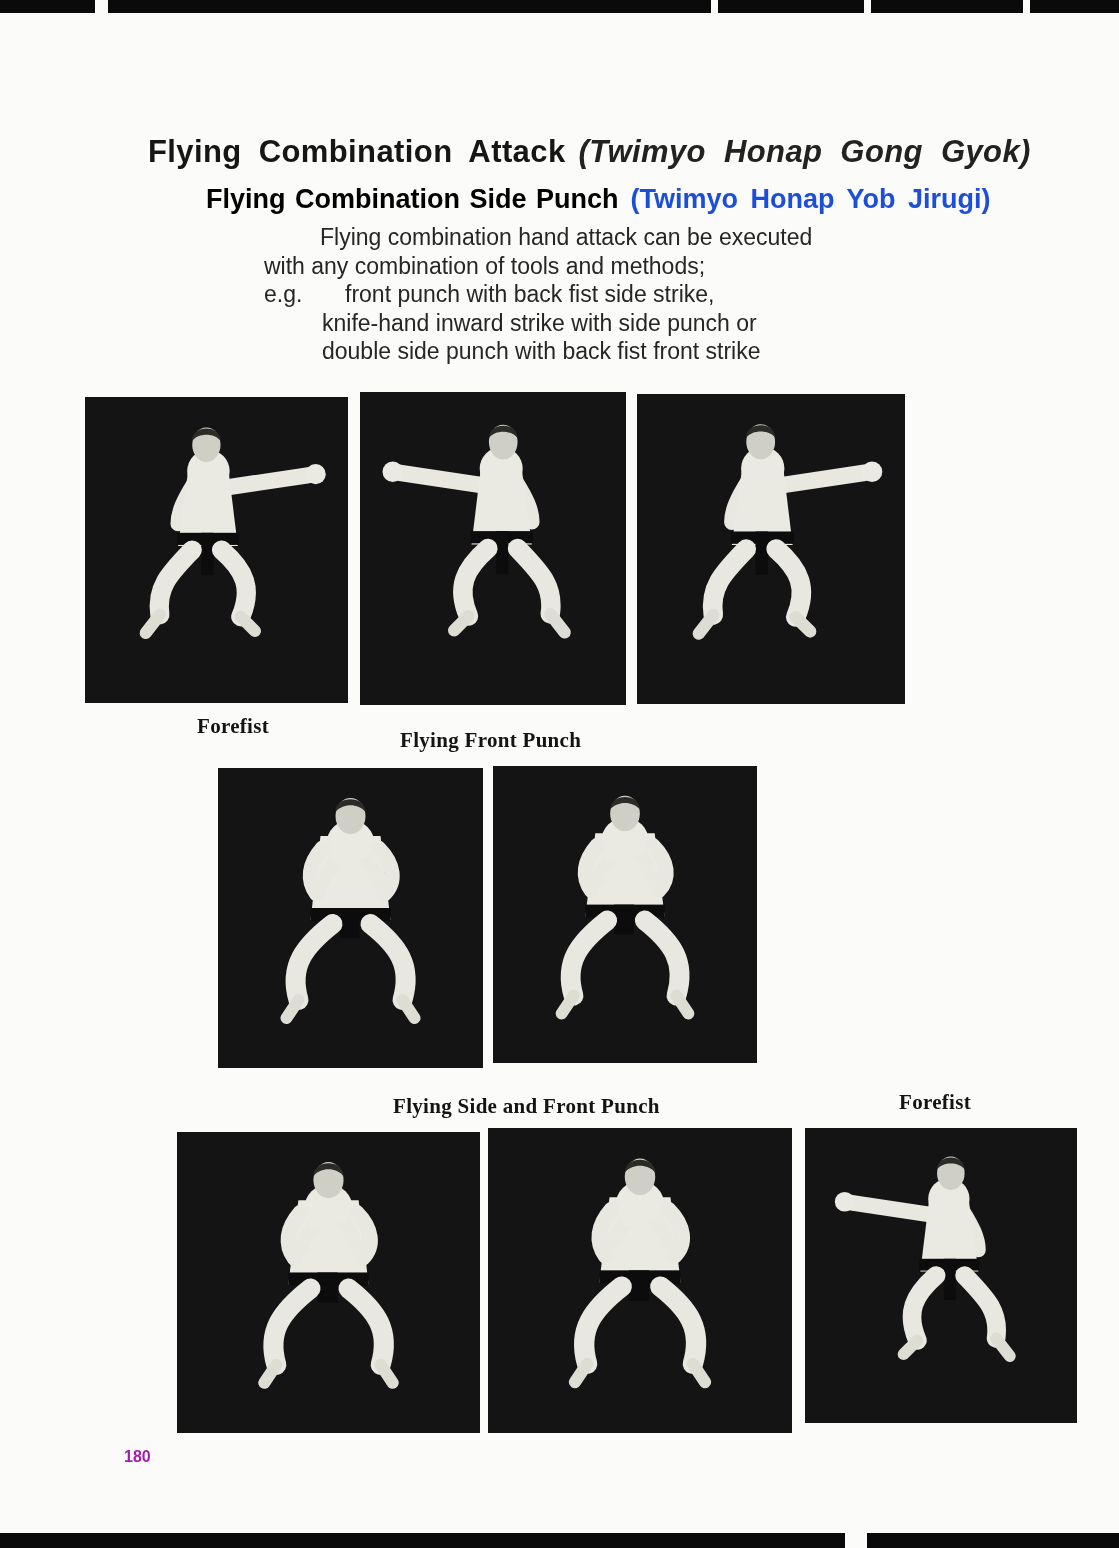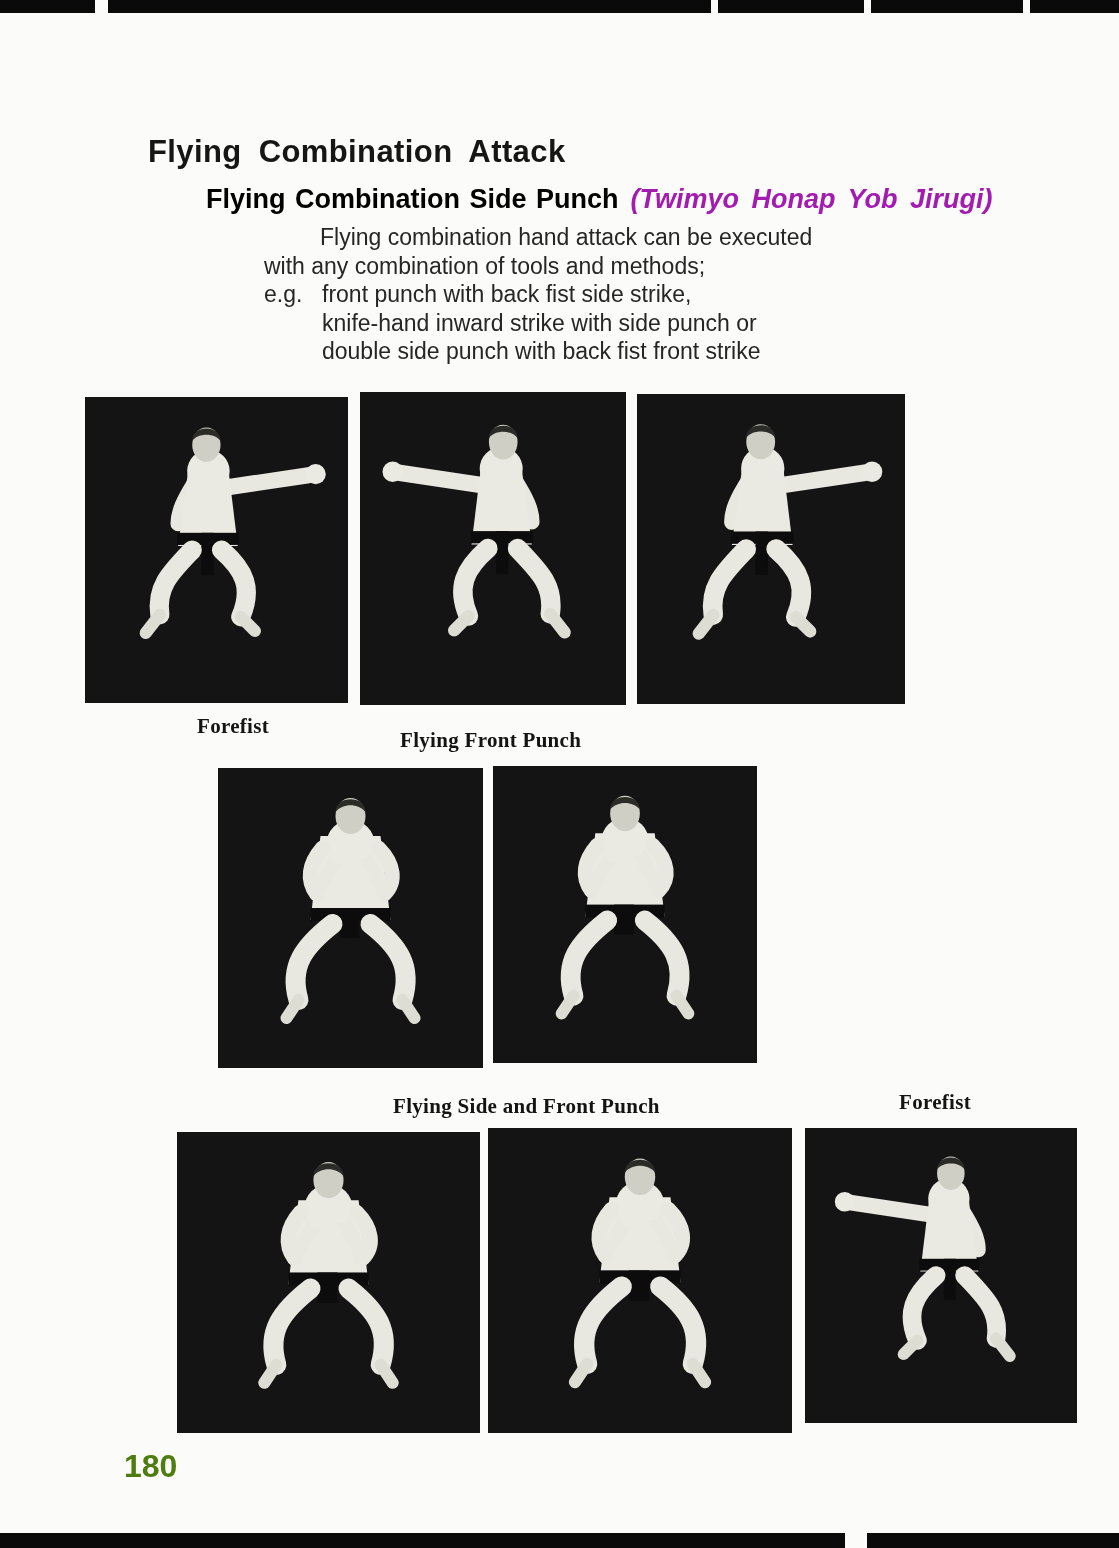--- a/index.html
+++ b/index.html
@@ -23,43 +23,43 @@
     text-align:right;
   }
   .title-row .main{word-spacing:8px; color:#161616;}
   .title-row .rom{font-style:italic; font-weight:700; word-spacing:9px; color:#222;}
   .subtitle-row{
     position:absolute; left:206px; top:184px;
     display:flex; align-items:baseline; gap:12px;
     font-size:27px; font-weight:700; white-space:nowrap;
   }
   .subtitle-row .main{word-spacing:2px; color:#000000;}
-  .subtitle-row .rom{font-style:italic; font-weight:700; word-spacing:5px; color:#a21caf;}
+  .subtitle-row .rom{font-weight:700; word-spacing:5px; color:#1d4ed8;}
 
   
   .body-text{position:absolute; left:0; top:223px; font-size:23px; line-height:28.5px; color:#262626; width:995px;}
   .body-text .ln{white-space:nowrap;}
   .ind1{margin-left:320px;}
   .ind2{margin-left:264px;}
   .ind3{margin-left:322px;}
-  .eg-row{margin-left:264px; display:flex;}
+  .eg-row{margin-left:264px; display:flex;gap:23px;}
   .eg-row .eg{width:58px; flex:0 0 58px;}
 
   
   .photo{position:absolute; background:#141414; overflow:hidden;}
   .photo svg{display:block; width:100%; height:100%;}
 
   
   .caption{
     position:absolute; font-family:"Liberation Serif", serif;
     font-weight:700; font-size:21px; color:#141414; letter-spacing:.3px;
     white-space:nowrap;
   }
   
-  .page-number{position:absolute; left:124px; top:1448px; font-size:32px; font-weight:700; color:#4d7c0f;}
+  .page-number{position:absolute; left:124px; top:1448px; font-size:16px; font-weight:700; color:#a21caf;}
 
   
   .limb{stroke:#e8e8e0; fill:none;}
   .foot{stroke:#ddddd4; fill:none;}
   .gi{fill:#eaeae2;}
   .skin{fill:#cfcfc6;}
   .hair{fill:#2b2b28;}
   .belt{fill:#0c0c0c;}
 </style>
 </head>
@@ -112,20 +112,21 @@
     <div class="scan-notch" style="left:711px;width:7px;"></div>
     <div class="scan-notch" style="left:864px;width:7px;"></div>
     <div class="scan-notch" style="left:1023px;width:7px;"></div>
   </div>
   <div class="scan-bar bottom">
     <div class="scan-notch" style="left:845px;width:22px;"></div>
   </div>
 
   <div class="title-row">
     <span class="main">Flying Combination Attack</span>
+    <span class="rom">(Twimyo Honap Gong Gyok)</span>
   </div>
   <div class="subtitle-row">
     <span class="main">Flying Combination Side Punch</span>
     <span class="rom">(Twimyo Honap Yob Jirugi)</span>
   </div>
 
   <div class="body-text">
     <div class="ln ind1">Flying combination hand attack can be executed</div>
     <div class="ln ind2">with any combination of tools and methods;</div>
     <div class="ln eg-row">

